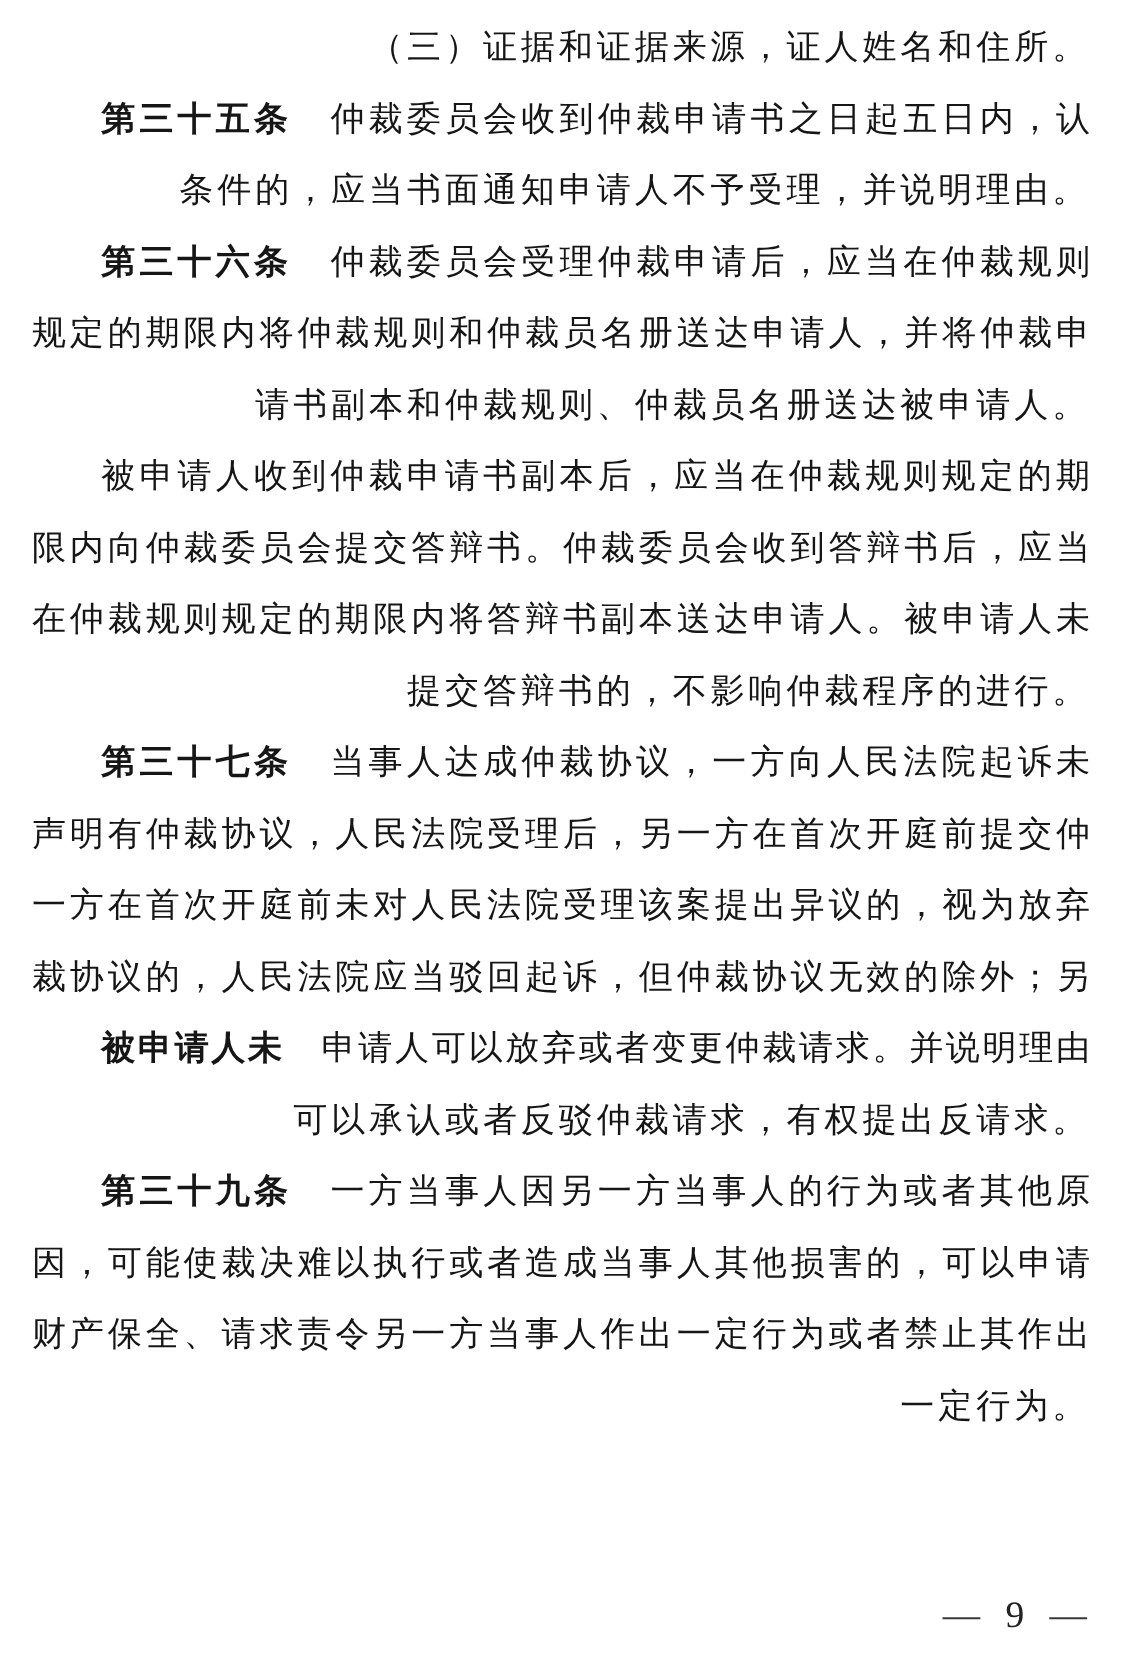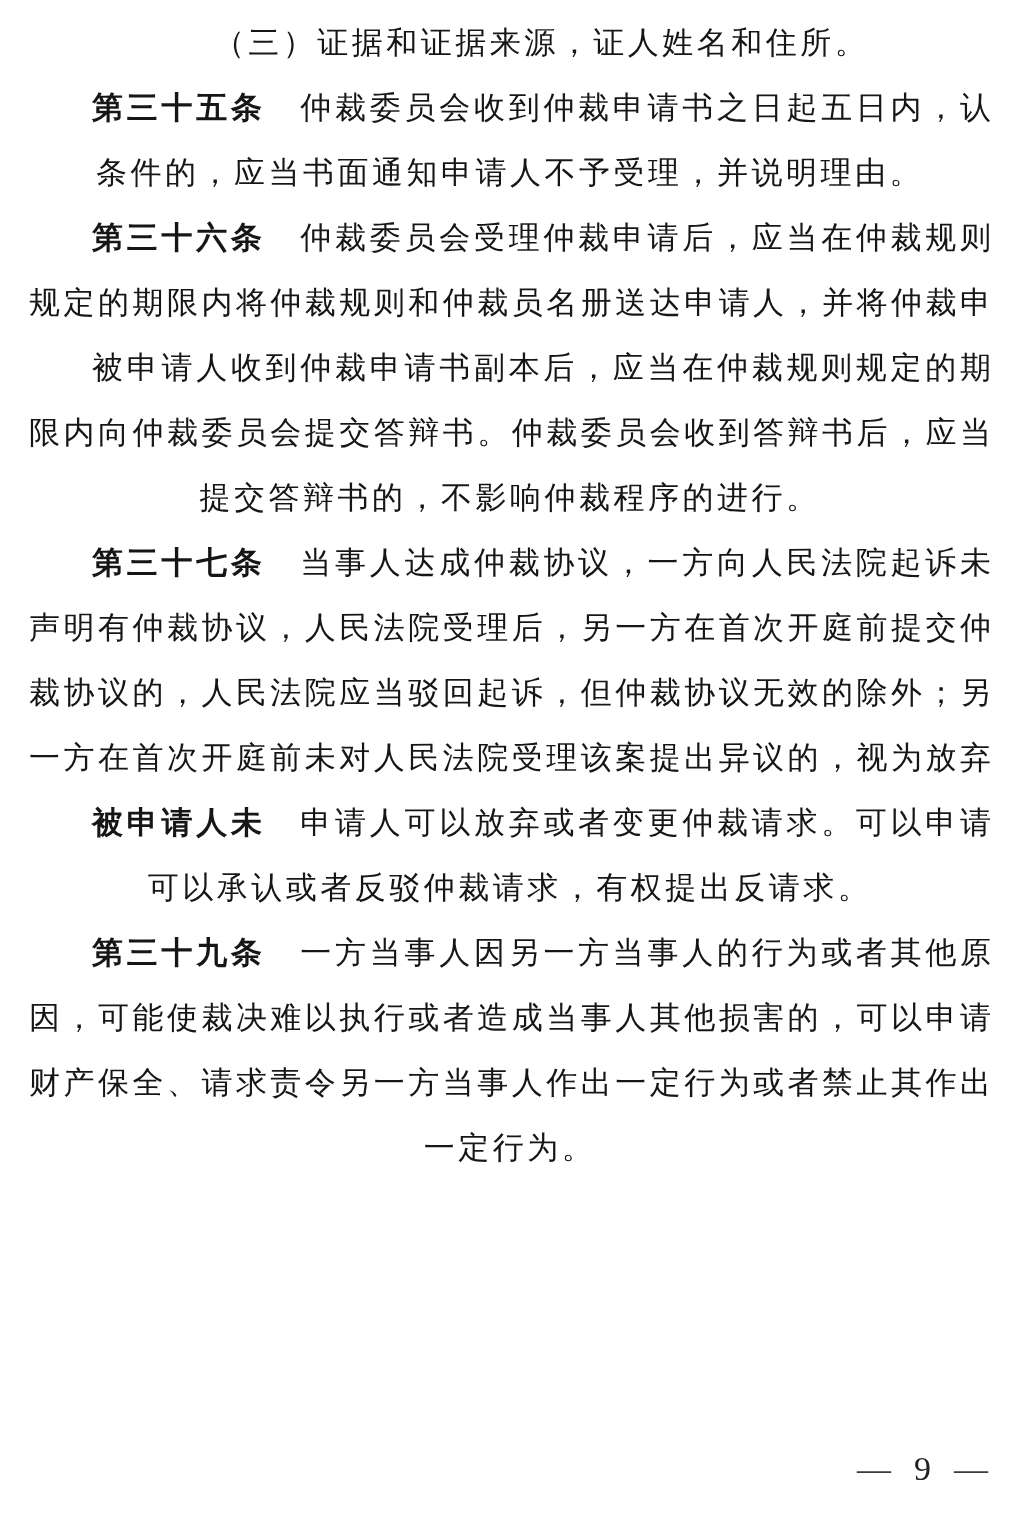--- a/index.html
+++ b/index.html
@@ -35,21 +35,21 @@
     white-space: nowrap;
     overflow: visible;
   }
   .line.justify {
     white-space: normal;
     text-align: justify;
     text-align-last: justify;
     letter-spacing: 0;
   }
   .line.plain {
-    text-align: center;
+    text-align: right;
     letter-spacing: 3.5px;
   }
   .line.indent {
     text-indent: 63px;
   }
   .art {
     font-weight: 700;
     font-family: Liberation Serif, serif;
   }
   .footer {
@@ -72,28 +72,30 @@
 <body>
 
 <div class="page">
 
   <div class="text-block">
       <div class="line plain indent"><span>（三）证据和证据来源，证人姓名和住所。</span></div>
       <div class="line justify indent"><span class="art">第三十五条</span><span>　</span><span>仲裁委员会收到仲裁申请书之日起五日内，认</span></div>
       <div class="line plain"><span>条件的，应当书面通知申请人不予受理，并说明理由。</span></div>
       <div class="line justify indent"><span class="art">第三十六条</span><span>　</span><span>仲裁委员会受理仲裁申请后，应当在仲裁规则</span></div>
       <div class="line justify"><span>规定的期限内将仲裁规则和仲裁员名册送达申请人，并将仲裁申</span></div>
+      <div class="line plain"><span>请书副本和仲裁规则、仲裁员名册送达被申请人。</span></div>
       <div class="line justify indent"><span>被申请人收到仲裁申请书副本后，应当在仲裁规则规定的期</span></div>
       <div class="line justify"><span>限内向仲裁委员会提交答辩书。仲裁委员会收到答辩书后，应当</span></div>
+      <div class="line justify"><span>在仲裁规则规定的期限内将答辩书副本送达申请人。被申请人未</span></div>
       <div class="line plain"><span>提交答辩书的，不影响仲裁程序的进行。</span></div>
       <div class="line justify indent"><span class="art">第三十七条</span><span>　</span><span>当事人达成仲裁协议，一方向人民法院起诉未</span></div>
       <div class="line justify"><span>声明有仲裁协议，人民法院受理后，另一方在首次开庭前提交仲</span></div>
+      <div class="line justify"><span>一方在首次开庭前未对人民法院受理该案提出异议的，视为放弃</span></div>
       <div class="line justify"><span>裁协议的，人民法院应当驳回起诉，但仲裁协议无效的除外；另</span></div>
-      <div class="line justify"><span>一方在首次开庭前未对人民法院受理该案提出异议的，视为放弃</span></div>
-      <div class="line justify indent"><span class="art">被申请人未</span><span>　</span><span>申请人可以放弃或者变更仲裁请求。可以申请</span></div>
+      <div class="line justify indent"><span class="art">被申请人未</span><span>　</span><span>申请人可以放弃或者变更仲裁请求。并说明理由</span></div>
       <div class="line plain"><span>可以承认或者反驳仲裁请求，有权提出反请求。</span></div>
       <div class="line justify indent"><span class="art">第三十九条</span><span>　</span><span>一方当事人因另一方当事人的行为或者其他原</span></div>
       <div class="line justify"><span>因，可能使裁决难以执行或者造成当事人其他损害的，可以申请</span></div>
       <div class="line justify"><span>财产保全、请求责令另一方当事人作出一定行为或者禁止其作出</span></div>
       <div class="line plain"><span>一定行为。</span></div>
     </div>
 
   <div class="footer">
     <span class="dash">—</span>
     <span class="pagenum">9</span>

